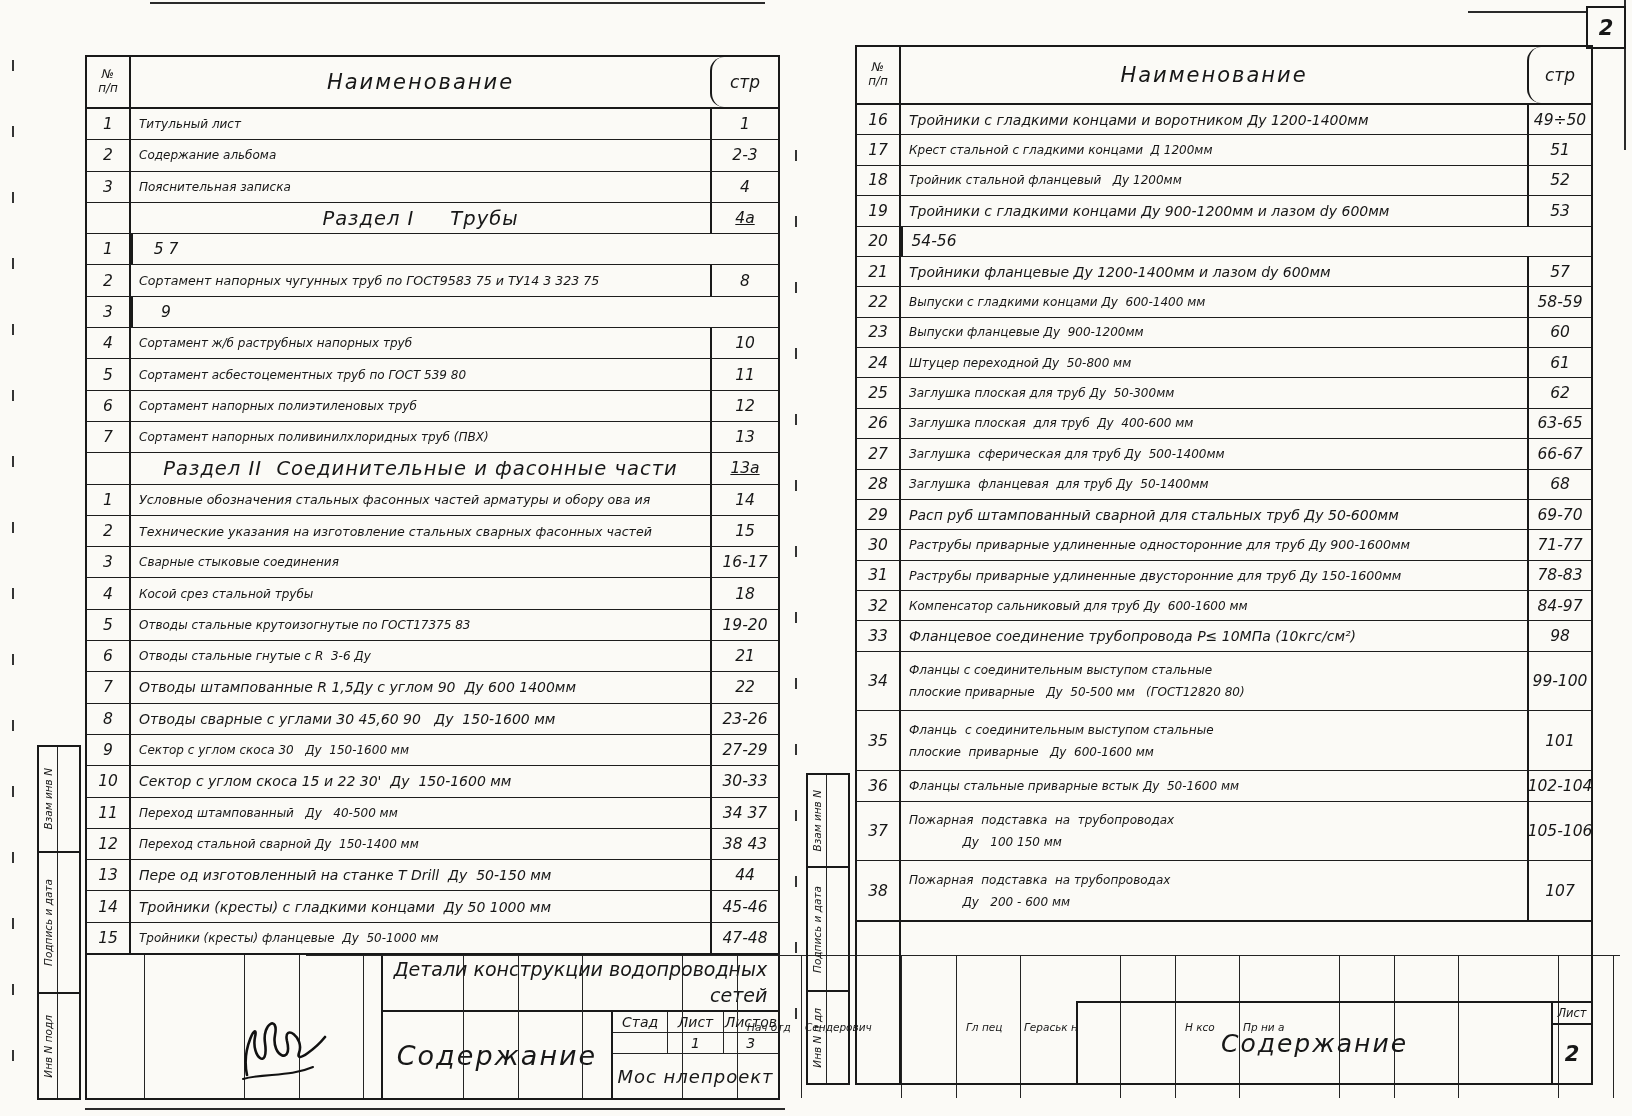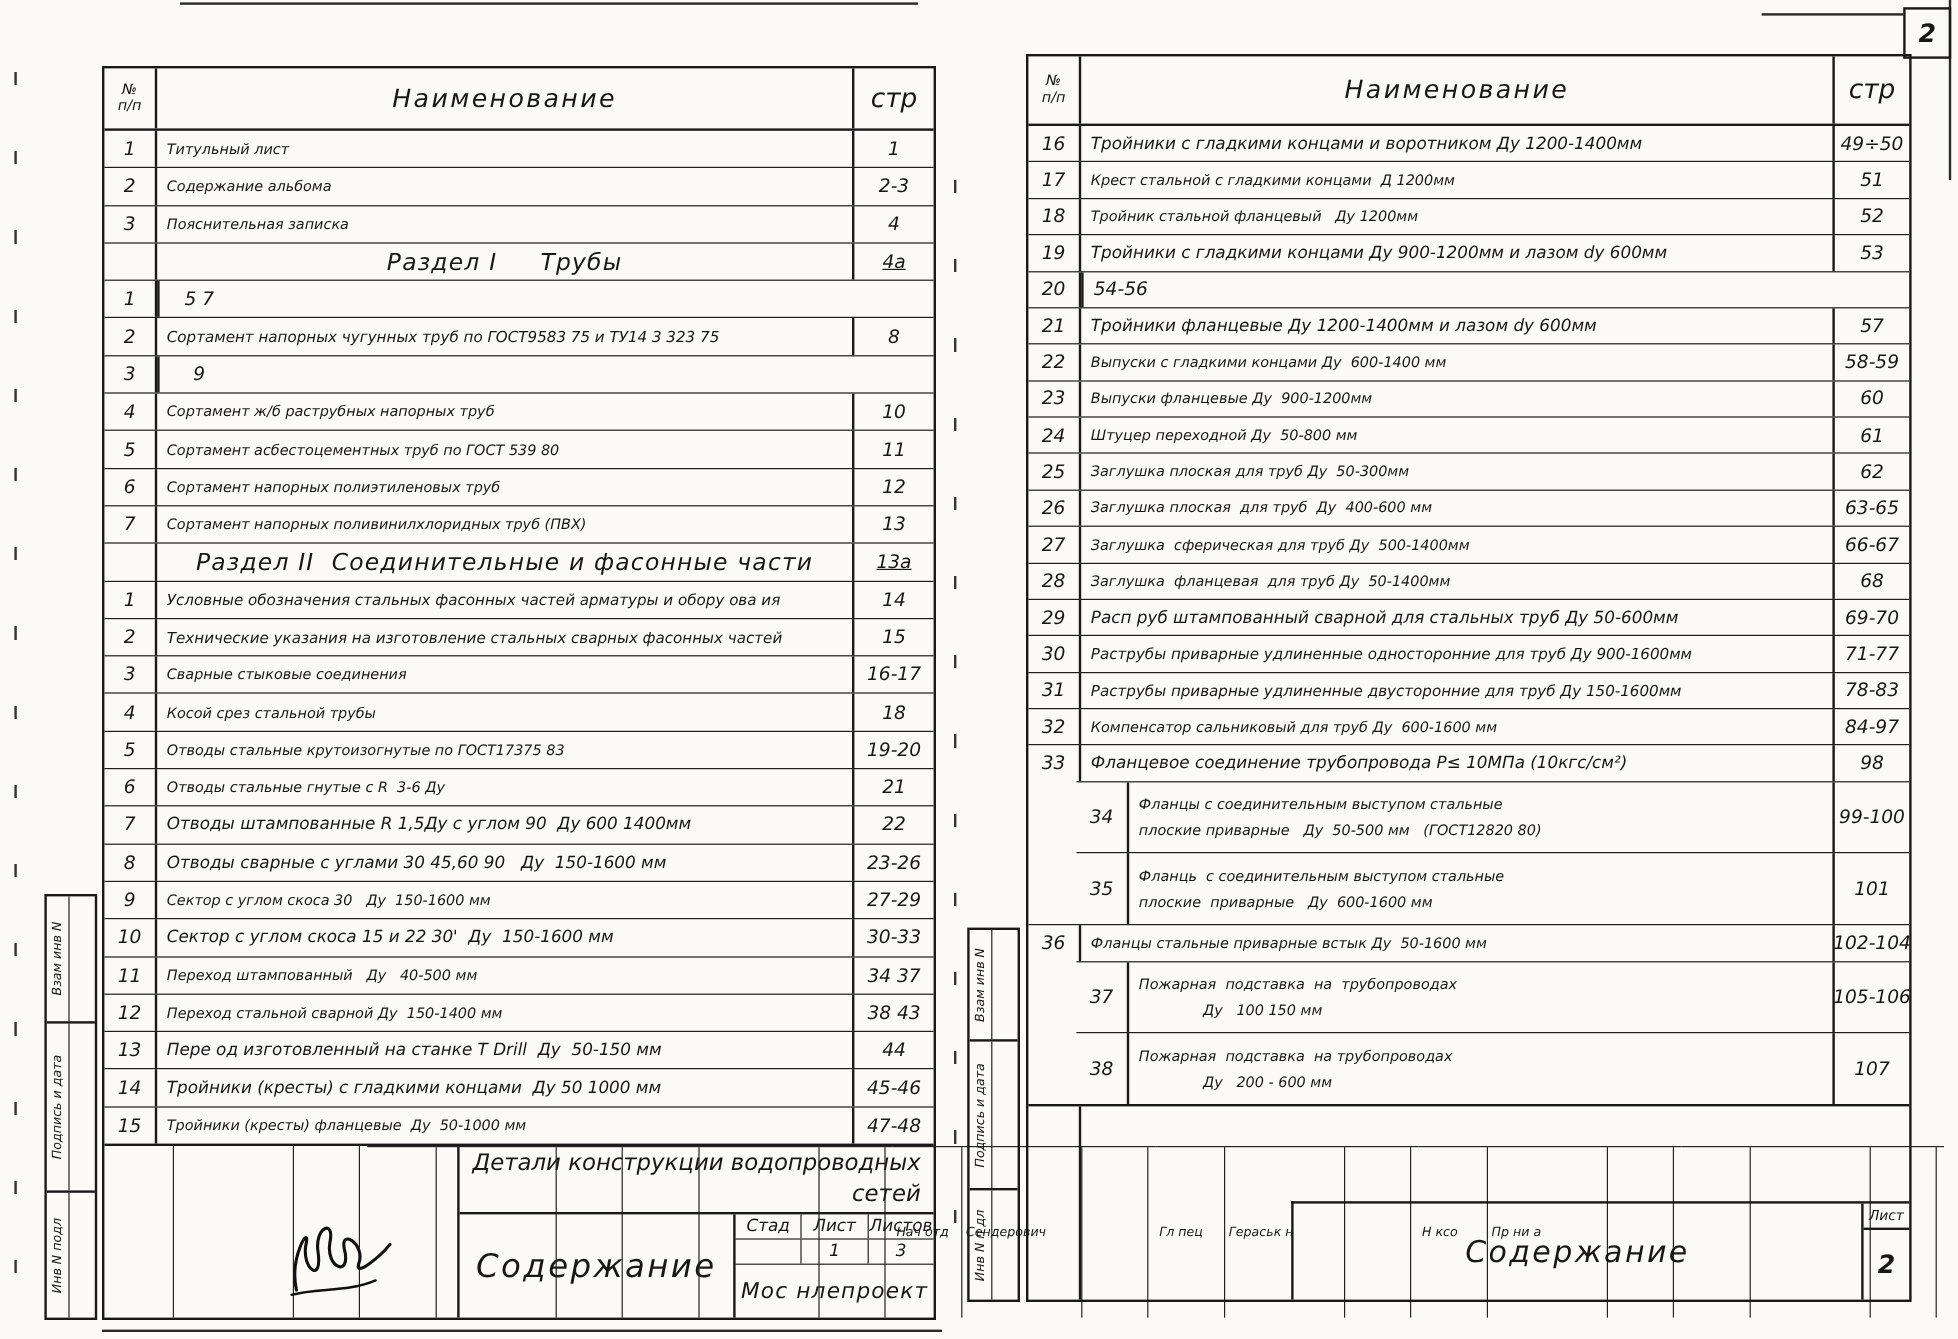--- a/index.html
+++ b/index.html
@@ -17,32 +17,32 @@
   .left-toc .toc-header{height:52px;}
   .right-toc .toc-header{height:58px;}
   .cell{box-sizing:border-box;min-width:0;}
   .cell.num{width:44px;border-right:2.2px solid #191919;display:flex;align-items:center;justify-content:center;flex:none;}
   .cell.name{flex:1;display:flex;align-items:center;padding:0 8px;overflow:hidden;white-space:pre;}
   .cell.page{border-left:2.2px solid #191919;display:flex;align-items:center;justify-content:center;white-space:pre;flex:none;}
   .left-toc .cell.page{width:68px;}
   .right-toc .cell.page{width:64px;}
   .toc-header .num{font-size:12px;white-space:pre-line;text-align:center;line-height:1.15;}
   .toc-header .name{justify-content:center;font-size:21px;letter-spacing:2px;}
-  .toc-header .page{font-size:22px;}
+  .toc-header .page{font-size:17px;border-radius:14px;}
   .toc-rows{flex:1;display:flex;flex-direction:column;min-height:0;}
   .toc-row{flex:1;display:flex;min-height:0;}
   .toc-row + .toc-row{border-top:1.8px solid #1d1d1d;}
   .toc-row .num{font-size:15.5px;}
   .toc-row .name{font-size:12px;}
   .toc-row .page{font-size:15.5px;}
   .toc-row.sm .name{font-size:14px;}
   .toc-row.xs .name{font-size:12.6px;}
   .toc-row.section .name{justify-content:center;font-size:19.5px;letter-spacing:1px;}
   .toc-row.section .page{text-decoration:underline;}
-  .toc-row.tall{flex:2;margin-left:40px;}
+  .toc-row.tall{flex:2;}
   .toc-row.tall .name{line-height:1.85;}
   
   .tb{flex:1;display:flex;min-height:0;}
   .sig-grid{width:296px;border-right:2.4px solid #191919;display:flex;flex-direction:row;position:relative;box-sizing:border-box;flex:none;}
   .sg-row{flex:1;display:flex;min-height:0;}
   .sg-row + .sg-row{border-top:1.6px solid #242424;}
   .sg{display:flex;align-items:center;padding:0 3px;font-size:10.5px;white-space:nowrap;overflow:hidden;box-sizing:border-box;}
   .sg.c1{width:58px;border-right:1.6px solid #242424;flex:none;}
   .sg.c2{width:100px;border-right:1.6px solid #242424;flex:none;}
   .sg.c3{width:55px;border-right:1.6px solid #242424;flex:none;}

